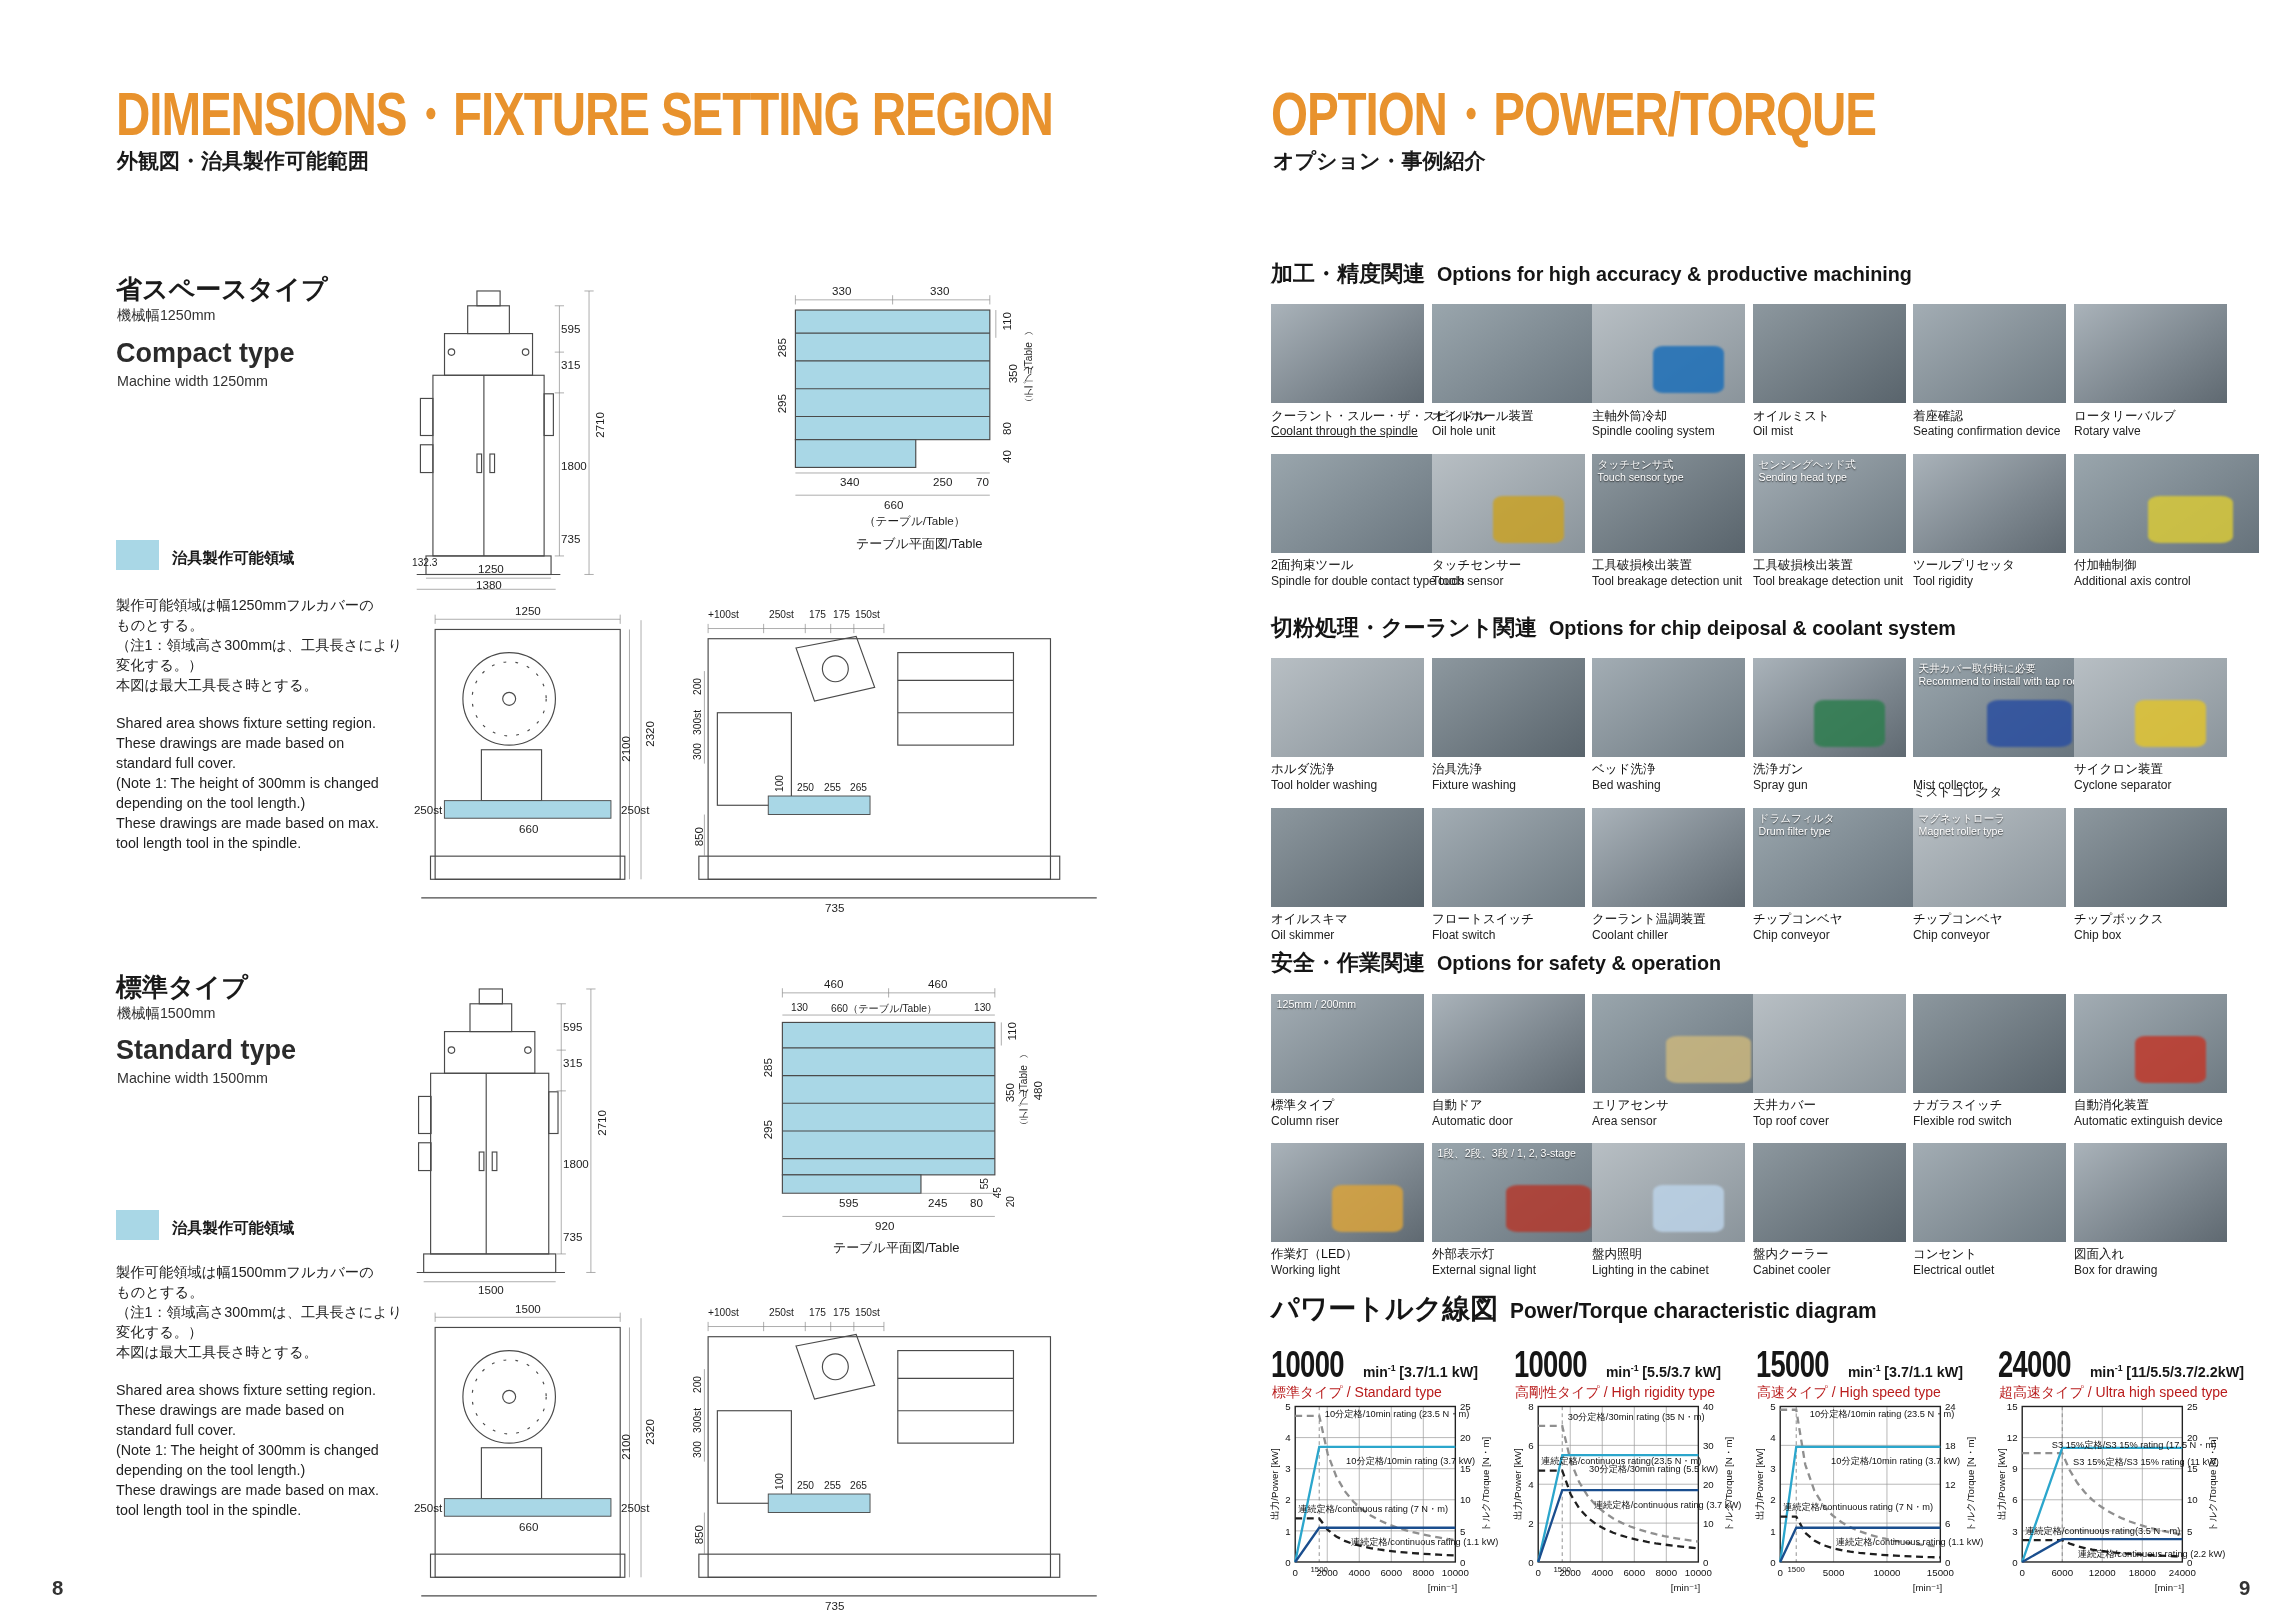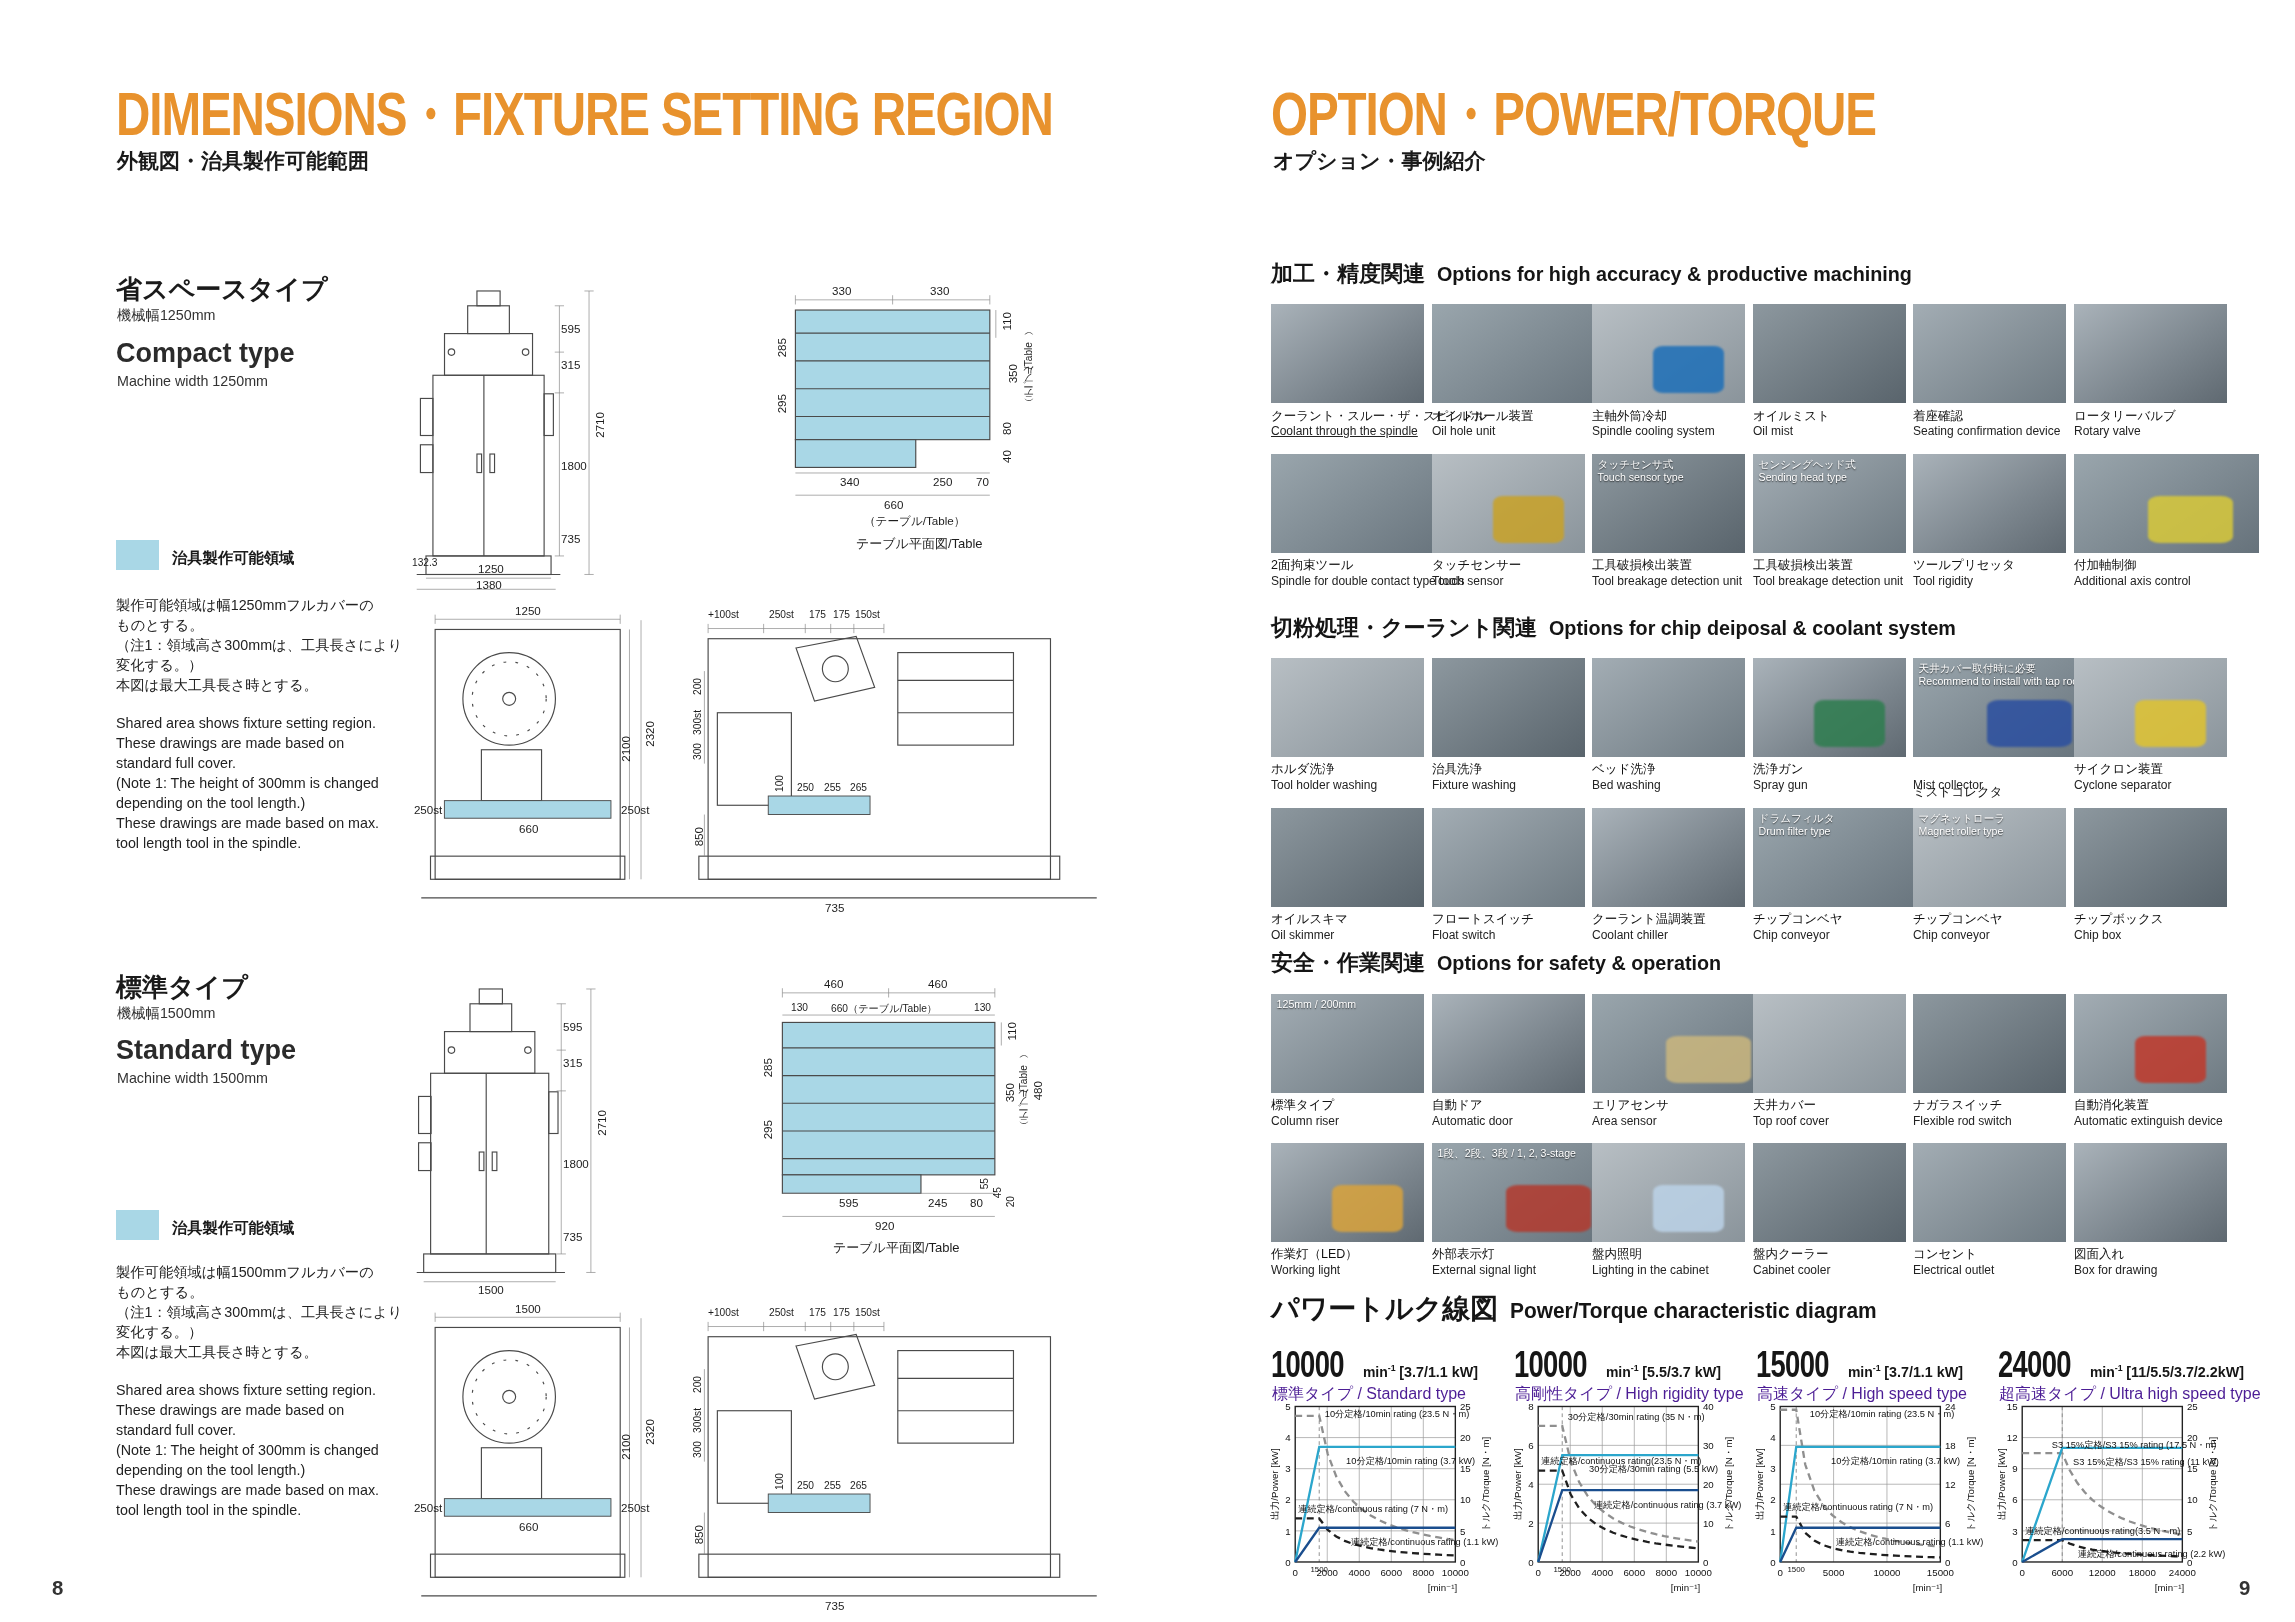--- a/index.html
+++ b/index.html
@@ -48,21 +48,21 @@
   .pt-header .jp{font-size:28px;font-weight:700;color:#151515;margin-right:12px;}
   .pt-header .en{font-size:22px;font-weight:700;color:#151515;display:inline-block;
                  transform:scaleX(0.95);transform-origin:left bottom;}
   .pt-chart{position:absolute;width:234px;}
   .pt-head{position:absolute;left:0;top:0;white-space:nowrap;}
   .pt-speed{font-size:37px;font-weight:700;color:#161616;display:inline-block;
             transform:scaleX(0.74);transform-origin:left bottom;letter-spacing:-0.9px;}
   .pt-min{font-size:14px;font-weight:700;color:#161616;margin-left:-6.5px;}
   .pt-min sup{font-size:8.8px;}
   .pt-kw{font-size:14.3px;font-weight:700;color:#161616;margin-left:3.7px;}
-  .pt-sub{position:absolute;left:0.9px;top:40px;font-size:16px;color:#4c1d95;white-space:nowrap;}
+  .pt-sub{position:absolute;left:0.9px;top:40px;font-size:14px;color:#b91c1c;white-space:nowrap;}
 </style>
 </head>
 <body>
 
 <div class="abs big-title" style="left:116px;top:74px;">DIMENSIONS・FIXTURE SETTING REGION</div>
 <div class="abs jp-sub" style="left:117px;top:147px;">外観図・治具製作可能範囲</div>
 
 <div class="abs sec-title-jp" style="left:116px;top:272px;">省スペースタイプ</div>
 <div class="abs sec-width-jp" style="left:117px;top:306px;">機械幅1250mm</div>
 <div class="abs sec-title-en" style="left:116px;top:338px;">Compact type</div>

